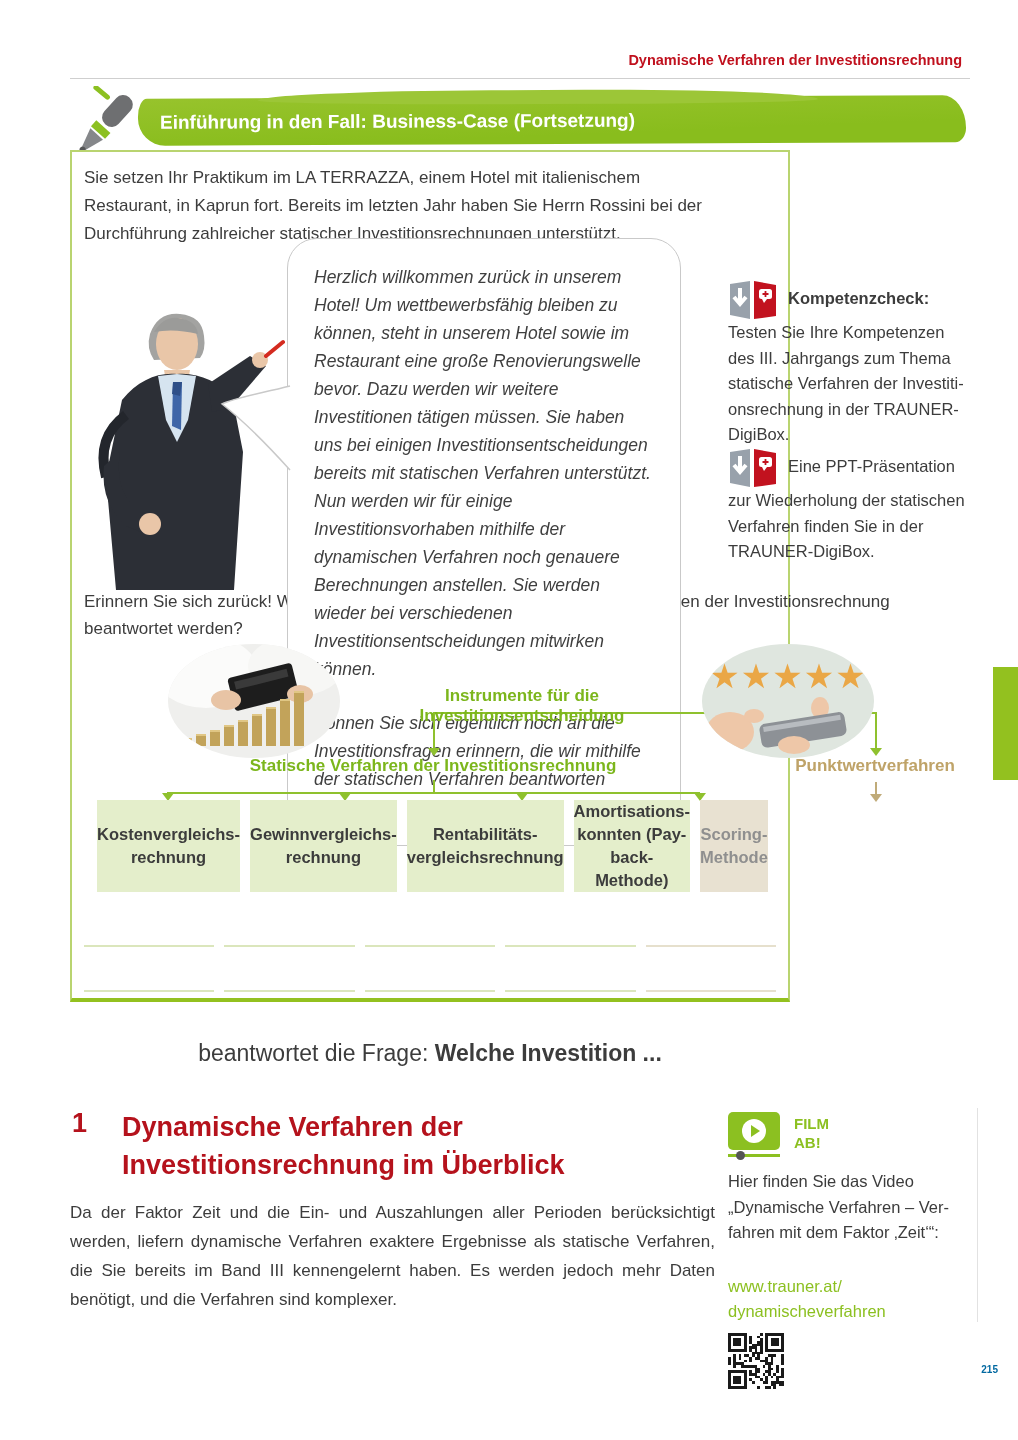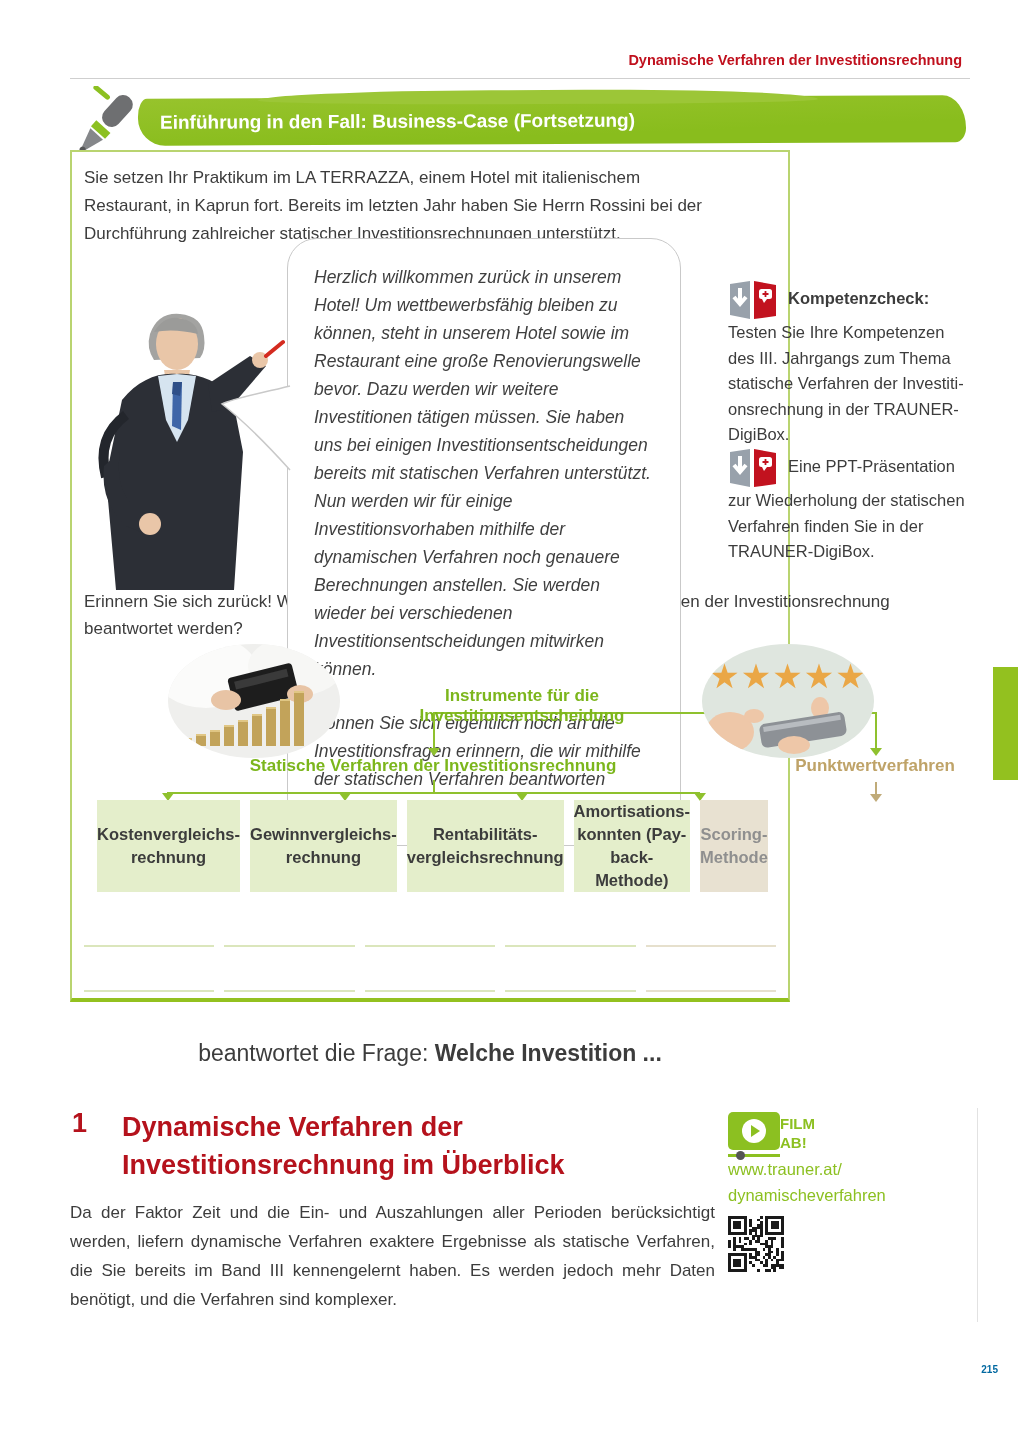--- a/index.html
+++ b/index.html
@@ -70,30 +70,30 @@
   .line-row span:last-child{border-bottom-color:#e6e0cd;}
   .lines-1{top:793px;} .lines-2{top:838px;}
 
   
   .sec-num{position:absolute;top:1108px;left:72px;font-size:27px;font-weight:700;color:#b5121c;}
   .sec-title{position:absolute;top:1108px;left:122px;font-size:27px;line-height:38px;font-weight:700;color:#b5121c;}
   .sec-body{position:absolute;top:1198px;left:70px;width:645px;font-size:17px;line-height:29px;text-align:justify;}
 
   
   .film-col{position:absolute;top:1112px;left:728px;width:240px;}
-  .film-head{display:flex;align-items:flex-start;}
+  .film-head{display:flex;align-items:flex-start;gap:14px;}
   .film-icon{width:52px;}
   .film-rect{width:52px;height:38px;background:#8cc021;border-radius:5px;display:flex;align-items:center;justify-content:center;}
   .film-circle{width:24px;height:24px;background:#fff;border-radius:50%;display:flex;align-items:center;justify-content:center;}
   .film-play{width:0;height:0;border-left:9px solid #8cc021;border-top:6px solid transparent;border-bottom:6px solid transparent;margin-left:3px;}
   .film-bar{margin-top:4px;position:relative;height:3px;background:#8cc021;}
   .film-bar i{position:absolute;left:8px;top:-3px;width:9px;height:9px;background:#555;border-radius:50%;}
   .film-label{font-size:15px;font-weight:700;color:#8cc021;line-height:19px;padding-top:2px;}
   .film-text{margin-top:12px;font-size:16.5px;line-height:25.5px;color:#3c3c3c;}
-  .film-link{font-size:16.5px;line-height:25.5px;color:#8cc021;text-decoration:none;display:inline-block;}
+  .film-link{font-size:16.5px;line-height:25.5px;color:#8cc021;text-decoration:none;display:inline-block;margin-top:28px;}
   .qr{margin-top:8px;width:56px;height:56px;}
   .margin-rule{position:absolute;top:1108px;left:977px;width:1px;height:214px;background:#e2e2e2;}
 
   .page-number{position:absolute;top:1364px;left:798px;width:200px;text-align:right;
       font-size:10px;font-weight:700;color:#0369a1;}
   .side-tab{position:absolute;top:667px;left:993px;width:25px;height:113px;background:#93c11f;}
 </style>
 </head>
 <body>
 
@@ -293,20 +293,23 @@
               <div class="film-play"></div>
             </div>
           </div>
         <div class="film-bar">
             <i></i>
           </div>
       </div>
       <div class="film-label prewrap">FILM
 AB!</div>
     </div>
+    <div class="film-text prewrap">Hier finden Sie das Video
+„Dynamische Verfahren – Ver-
+fahren mit dem Faktor ‚Zeit‘“:</div>
     <a class="film-link prewrap" href="#">www.trauner.at/
 dynamischeverfahren</a>
     <div class="qr"><svg viewBox="0 0 21 21" width="56" height="56" shape-rendering="crispEdges">
           <rect width="21" height="21" fill="#fff"></rect>
           <rect x="12" y="0" width="1" height="1" fill="#1a1a1a"></rect>
           <rect x="8" y="1" width="1" height="1" fill="#1a1a1a"></rect>
           <rect x="11" y="1" width="1" height="1" fill="#1a1a1a"></rect>
           <rect x="8" y="2" width="1" height="1" fill="#1a1a1a"></rect>
           <rect x="12" y="2" width="1" height="1" fill="#1a1a1a"></rect>
           <rect x="8" y="3" width="1" height="1" fill="#1a1a1a"></rect>

